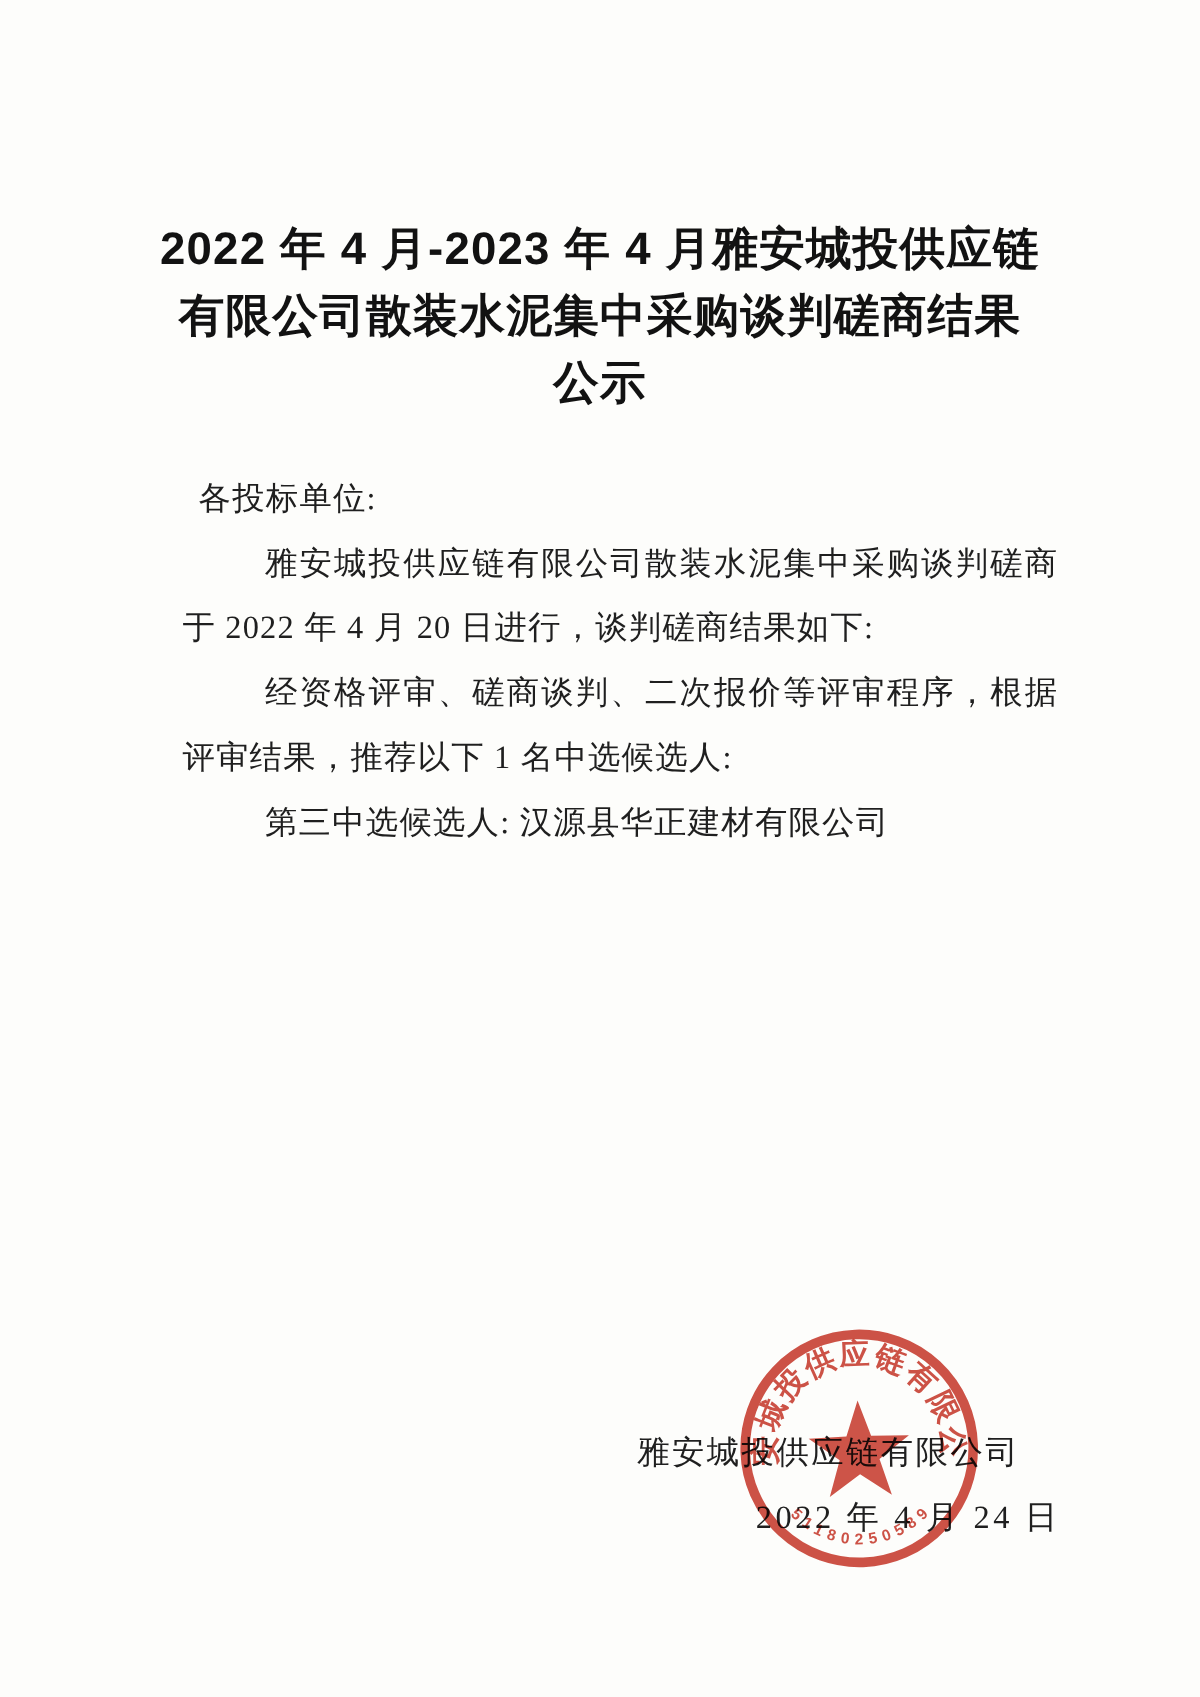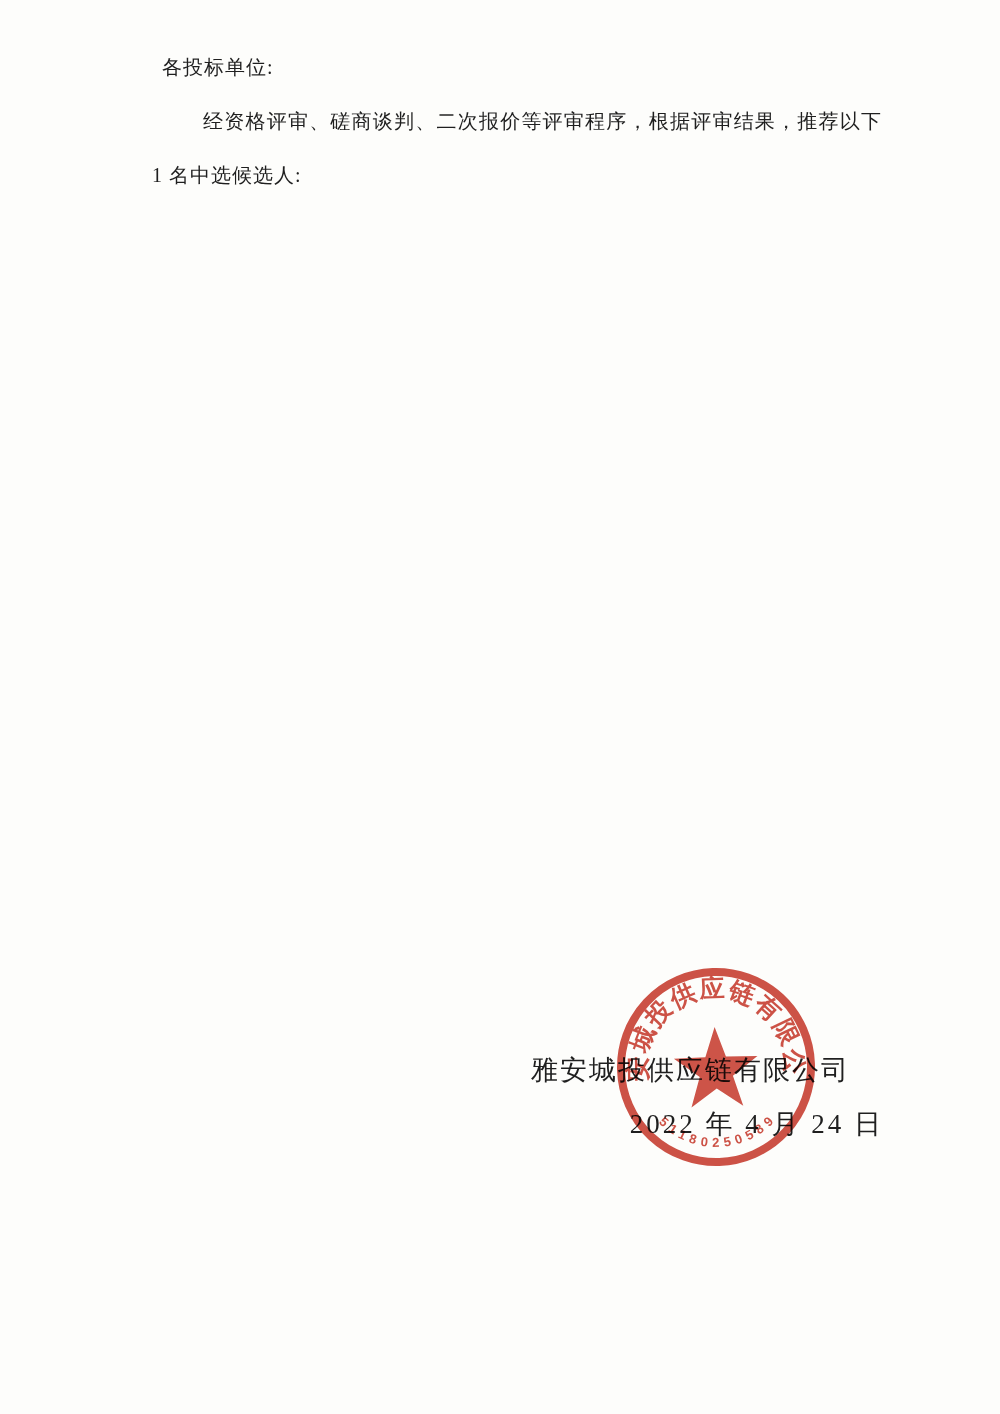--- a/index.html
+++ b/index.html
@@ -27,21 +27,21 @@
     font-weight: bold;
     font-size: 38px;
     line-height: 56px;
     text-align: center;
     letter-spacing: 1px;
     color: #121212;
   }
   .doc-body {
     margin: 40px 118px 0 152px;
     width: 730px;
-    font-size: 20px;
+    font-size: 27px;
     line-height: 54px;
     letter-spacing: 1px;
     text-align: justify;
   }
   .doc-body p {
     margin: 0;
     padding: 0;
   }
   .salutation {
     text-indent: 0.5em;
@@ -95,24 +95,27 @@
     font-size: 13px;
     font-weight: bold;
     letter-spacing: 5px;
   }
 </style>
 </head>
 <body>
 
 <div class="page">
 
+  <h1 class="doc-title">2022 年 4 月-2023 年 4 月雅安城投供应链有限公司散装水泥集中采购谈判磋商结果公示</h1>
 
   <div class="doc-body">
     <p class="salutation">各投标单位:</p>
+    <p class="indented">雅安城投供应链有限公司散装水泥集中采购谈判磋商于 2022 年 4 月 20 日进行，谈判磋商结果如下:</p>
     <p class="indented">经资格评审、磋商谈判、二次报价等评审程序，根据评审结果，推荐以下 1 名中选候选人:</p>
+    <p class="indented">第三中选候选人: 汉源县华正建材有限公司</p>
   </div>
 
   <div class="signature-block">
     <div class="signature-company">雅安城投供应链有限公司</div>
     <div class="signature-date">2022 年 4 月 24 日</div>
   </div>
 
   <svg class="stamp" viewBox="0 0 240 240" xmlns="http://www.w3.org/2000/svg">
 
     <circle cx="120" cy="120" r="95" fill="none" stroke="#c63527" stroke-width="8" stroke-opacity="0.93"></circle>

